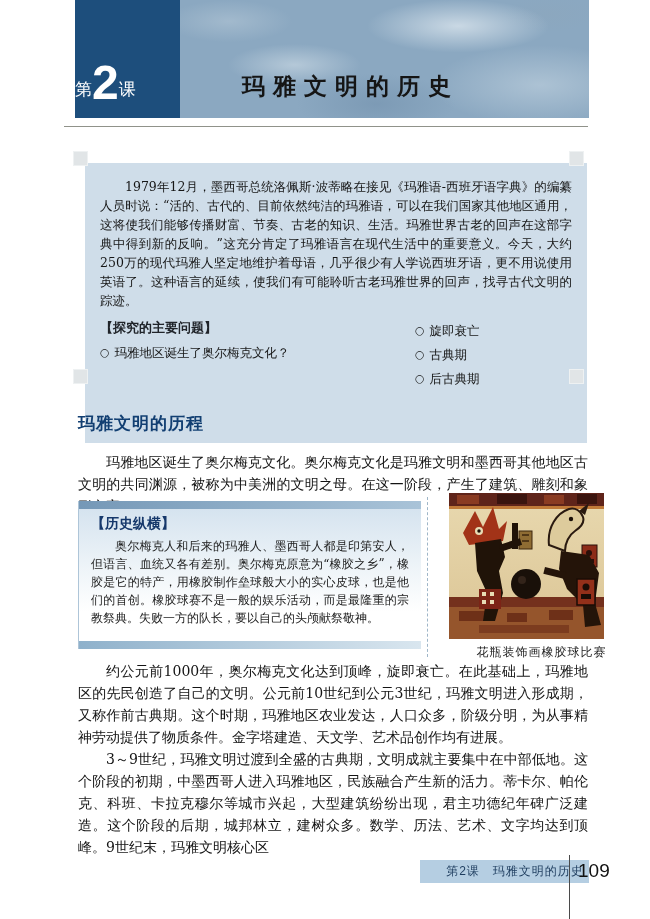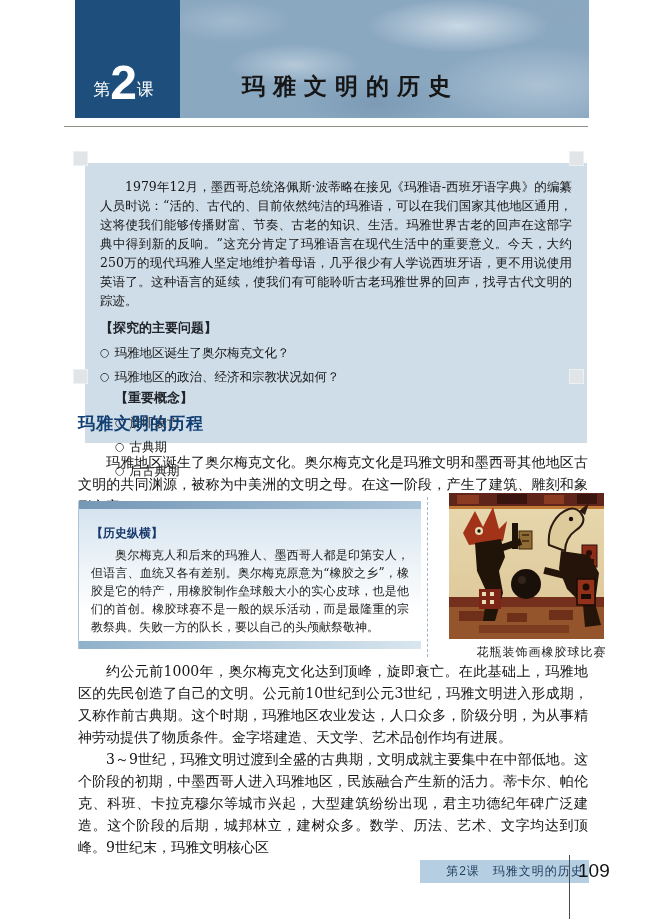--- a/index.html
+++ b/index.html
@@ -9,21 +9,21 @@
     color:#1a1a1a; overflow:hidden;
   }
   .abs { position:absolute; }
 
   
   .lesson-box {
     left:75px; top:0; width:105px; height:118px;
     background:#1d4e7c; color:#fff;
     display:flex; align-items:baseline; justify-content:center;
   }
-  .lesson-box .inner { position:absolute; bottom:12px; left:0; right:8px; text-align:center; white-space:nowrap; }
+  .lesson-box .inner { position:absolute; bottom:12px; left:0; right:8px; text-align:left; white-space:nowrap; }
   .lesson-prefix,.lesson-suffix { font-size:17px; font-family:"Liberation Sans",sans-serif; }
   .lesson-number { font-size:48px; font-weight:bold; font-family:"Liberation Sans",sans-serif; letter-spacing:0; position:relative; top:4px; }
   .banner {
     left:180px; top:0; width:409px; height:118px;
     background-color:#8ba8c1;
     background-image:
       radial-gradient(ellipse 130px 38px at 68% 22%, rgba(205,219,230,0.95), rgba(205,219,230,0) 70%),
       radial-gradient(ellipse 95px 30px at 28% 55%, rgba(188,206,220,0.85), rgba(188,206,220,0) 70%),
       radial-gradient(ellipse 150px 55px at 88% 72%, rgba(176,197,214,0.9), rgba(176,197,214,0) 72%),
       radial-gradient(ellipse 90px 30px at 12% 18%, rgba(168,190,208,0.8), rgba(168,190,208,0) 70%),
@@ -38,21 +38,21 @@
   }
   .header-rule { left:64px; top:126px; width:524px; height:1px; background:#90928a; }
 
   
   .intro-box { left:85px; top:163px; width:502px; height:280px; background:#cfdde9; }
   .corner-square { width:15px; height:15px; background:#e1e5e7; border:1px solid #eef1f2; box-sizing:border-box; }
   .intro-quote {
     padding:14px 15px 0 15px; margin:0;
     font-size:12.5px; line-height:19px; text-align:justify; text-indent:2em; color:#161616;
   }
-  .intro-cols { display:flex; padding:9px 15px 0 15px;flex-direction:column; }
+  .intro-cols { display:flex; padding:9px 15px 0 15px; }
   .intro-col-left { width:300px; }
   .intro-col-right { flex:1; padding-left:15px; }
   .intro-heading {
     font-family:"Liberation Sans","DejaVu Sans",sans-serif;
     font-weight:bold; font-size:13px; color:#20242a; margin:0 0 4px 0;
   }
   .intro-item { font-size:12.5px; line-height:23px; color:#161616; white-space:nowrap; }
   .intro-item .bullet { margin-right:5px; font-size:11px; position:relative; top:-1px; }
 
   
@@ -69,23 +69,23 @@
   .history-box {
     left:78px; top:501px; width:343px; height:148px;
     background:linear-gradient(to bottom, #d2e1ee 0%, #eef4f8 45%, #ffffff 75%);
     border-left:1px solid #aec5d8; box-sizing:border-box;
   }
   .history-topbar { left:0; top:0; width:100%; height:8px;
     background:linear-gradient(to right, #7598b7, #a9c3d8); }
   .history-bottombar { left:0; bottom:0; width:100%; height:8px;
     background:linear-gradient(to right, #8fb1cb, #d9e6ef); }
   .history-heading {
-    margin:24px 0 2px 12px;
-    font-family:"Liberation Sans","DejaVu Sans",sans-serif;
-    font-weight:bold; font-size:12px; color:#16386b;
+    margin:14px 0 2px 12px;
+    font-family:"Liberation Sans","DejaVu Sans",sans-serif;
+    font-weight:bold; font-size:14px; color:#16386b;
   }
   .history-text {
     margin:4px 12px 0 12px;
     font-size:12px; line-height:18px; text-align:justify; text-indent:2em; color:#1c1c1c;
   }
 
   
   .figure-divider { left:427px; top:497px; height:160px; border-left:1px dashed #9fb6c8; width:0; }
   .figure-wrap { left:433px; top:493px; width:185px;padding-left:16px; }
   .figure-img { width:155px; height:146px; display:block; }
@@ -117,24 +117,22 @@
   <div class="banner-title">玛雅文明的历史</div>
 </div>
 <div class="abs header-rule"></div>
 
 <div class="abs intro-box">
   <p class="intro-quote">1979年12月，墨西哥总统洛佩斯·波蒂略在接见《玛雅语-西班牙语字典》的编纂人员时说：“活的、古代的、目前依然纯洁的玛雅语，可以在我们国家其他地区通用，这将使我们能够传播财富、节奏、古老的知识、生活。玛雅世界古老的回声在这部字典中得到新的反响。”这充分肯定了玛雅语言在现代生活中的重要意义。今天，大约250万的现代玛雅人坚定地维护着母语，几乎很少有人学说西班牙语，更不用说使用英语了。这种语言的延续，使我们有可能聆听古老玛雅世界的回声，找寻古代文明的踪迹。</p>
   <div class="intro-cols">
     <div class="intro-col-left">
       <div class="intro-heading">【探究的主要问题】</div>
       <div class="intro-item"><span class="bullet">○</span><span>玛雅地区诞生了奥尔梅克文化？</span></div>
-      <div class="intro-item"><span class="bullet">○</span><span>玛雅地区的政治、经济和宗教状况如何？</span></div>
     </div>
     <div class="intro-col-right">
-      <div class="intro-heading">【重要概念】</div>
       <div class="intro-item"><span class="bullet">○</span><span>旋即衰亡</span></div>
       <div class="intro-item"><span class="bullet">○</span><span>古典期</span></div>
       <div class="intro-item"><span class="bullet">○</span><span>后古典期</span></div>
     </div>
   </div>
 </div>
 <div class="abs corner-square" style="left:73px; top:151px;"></div>
 <div class="abs corner-square" style="left:569px; top:151px;"></div>
 <div class="abs corner-square" style="left:73px; top:369px;"></div>
 <div class="abs corner-square" style="left:569px; top:369px;"></div>

